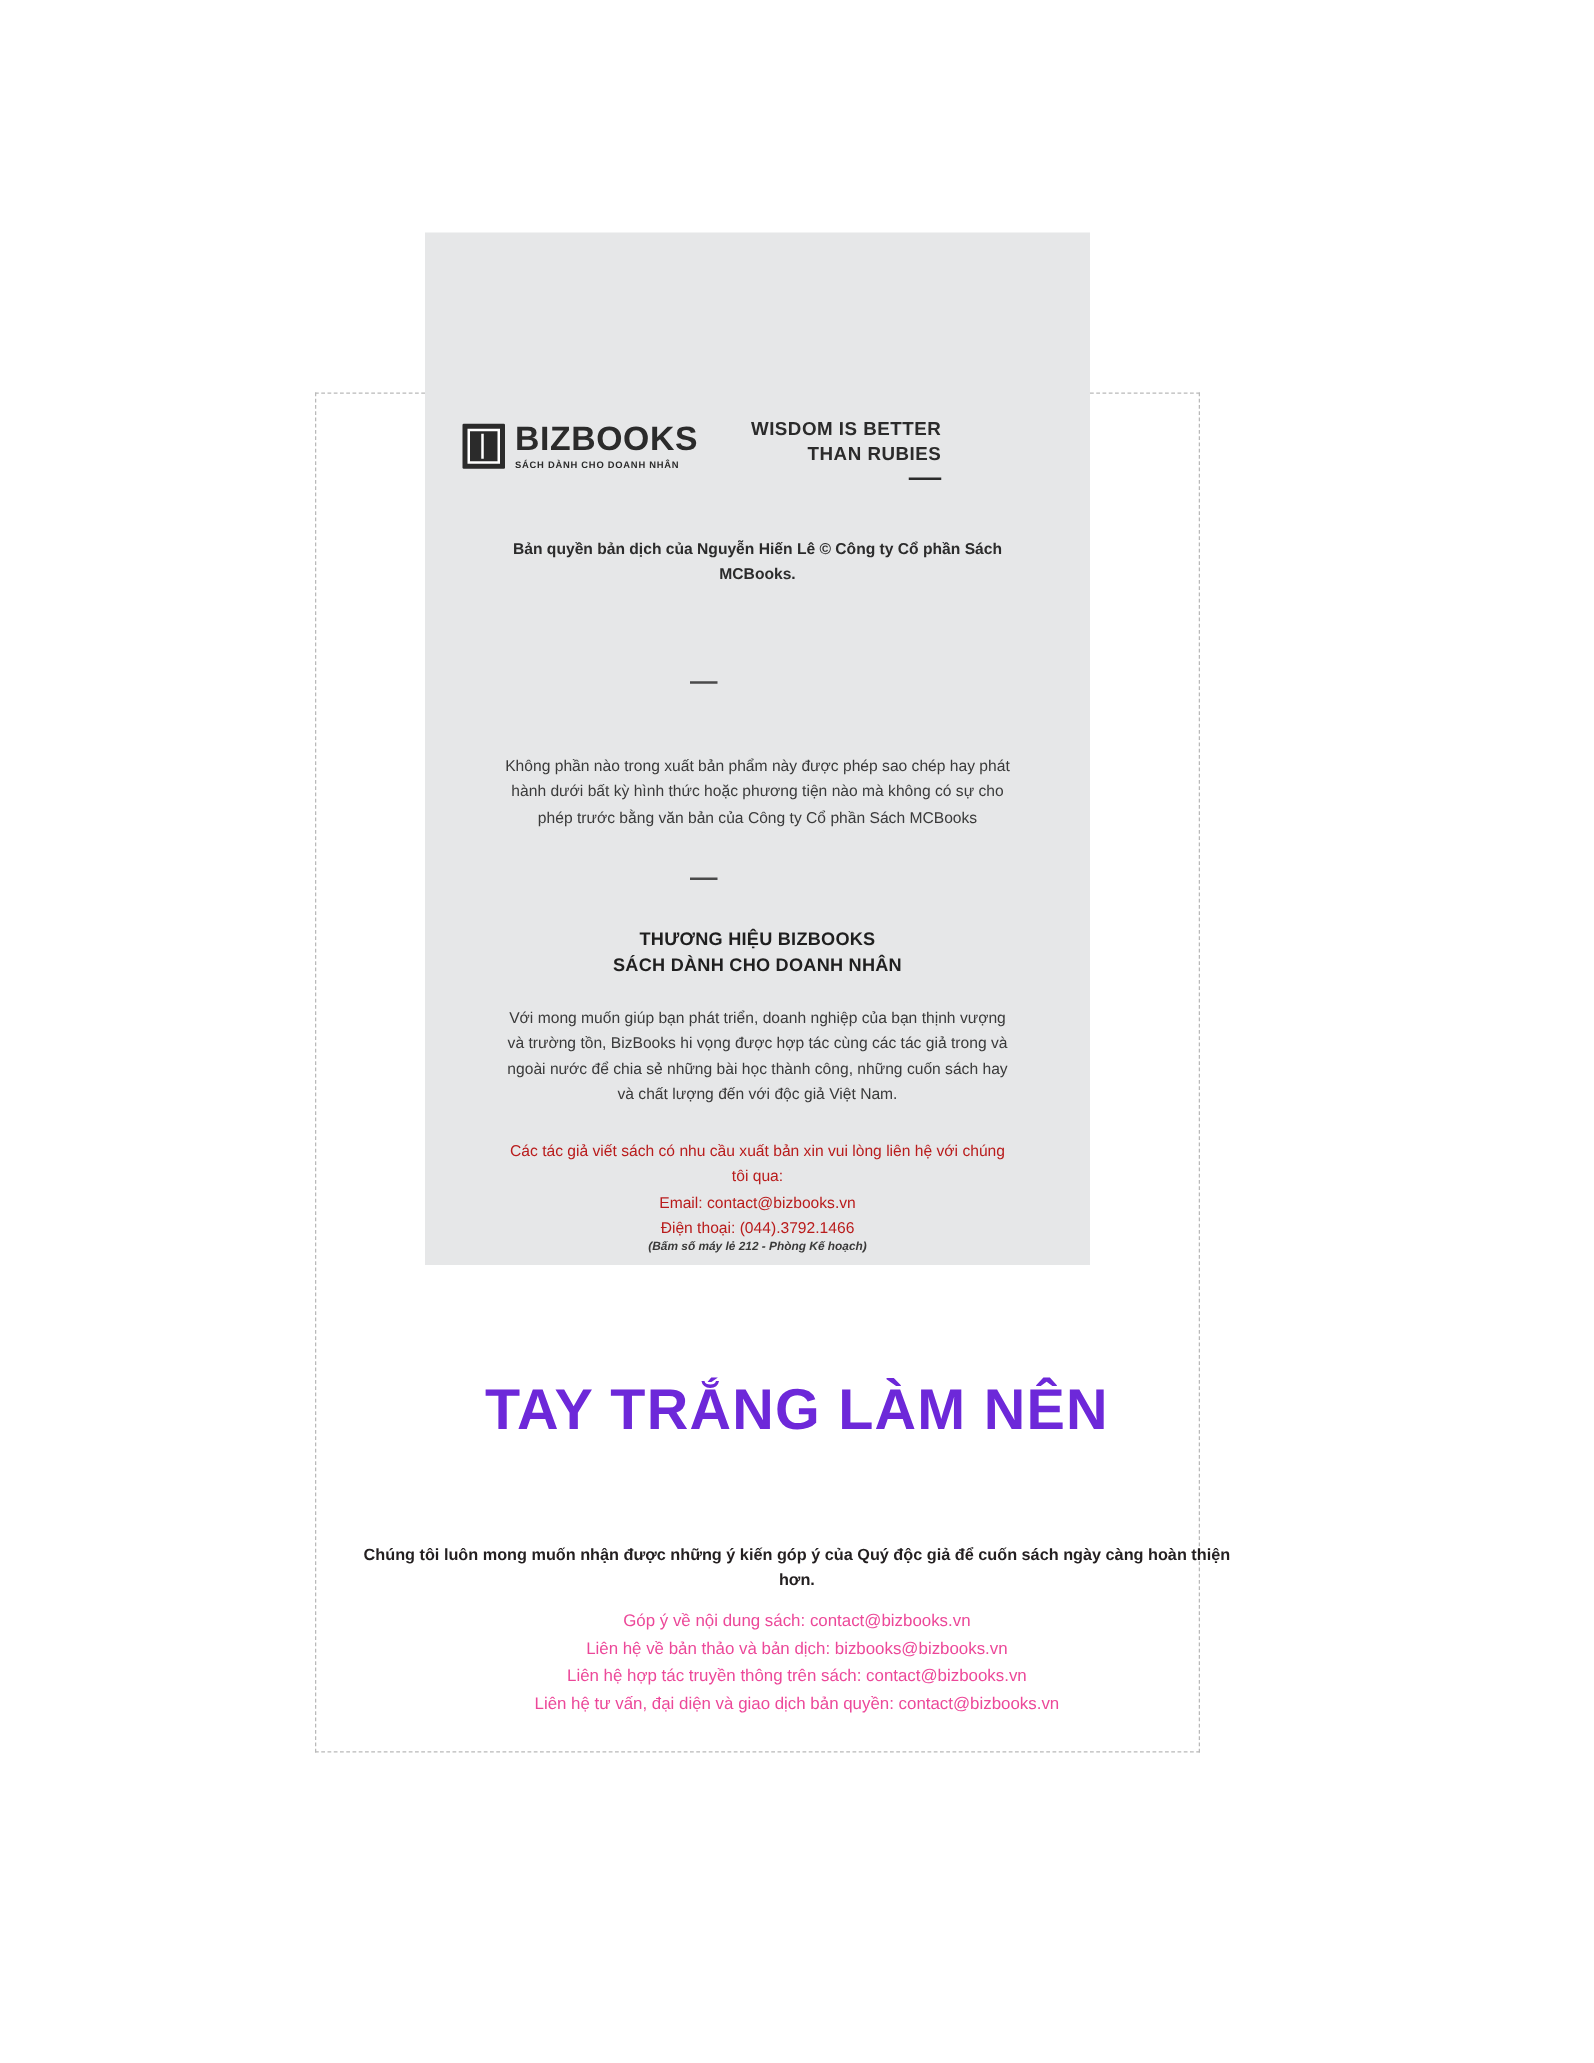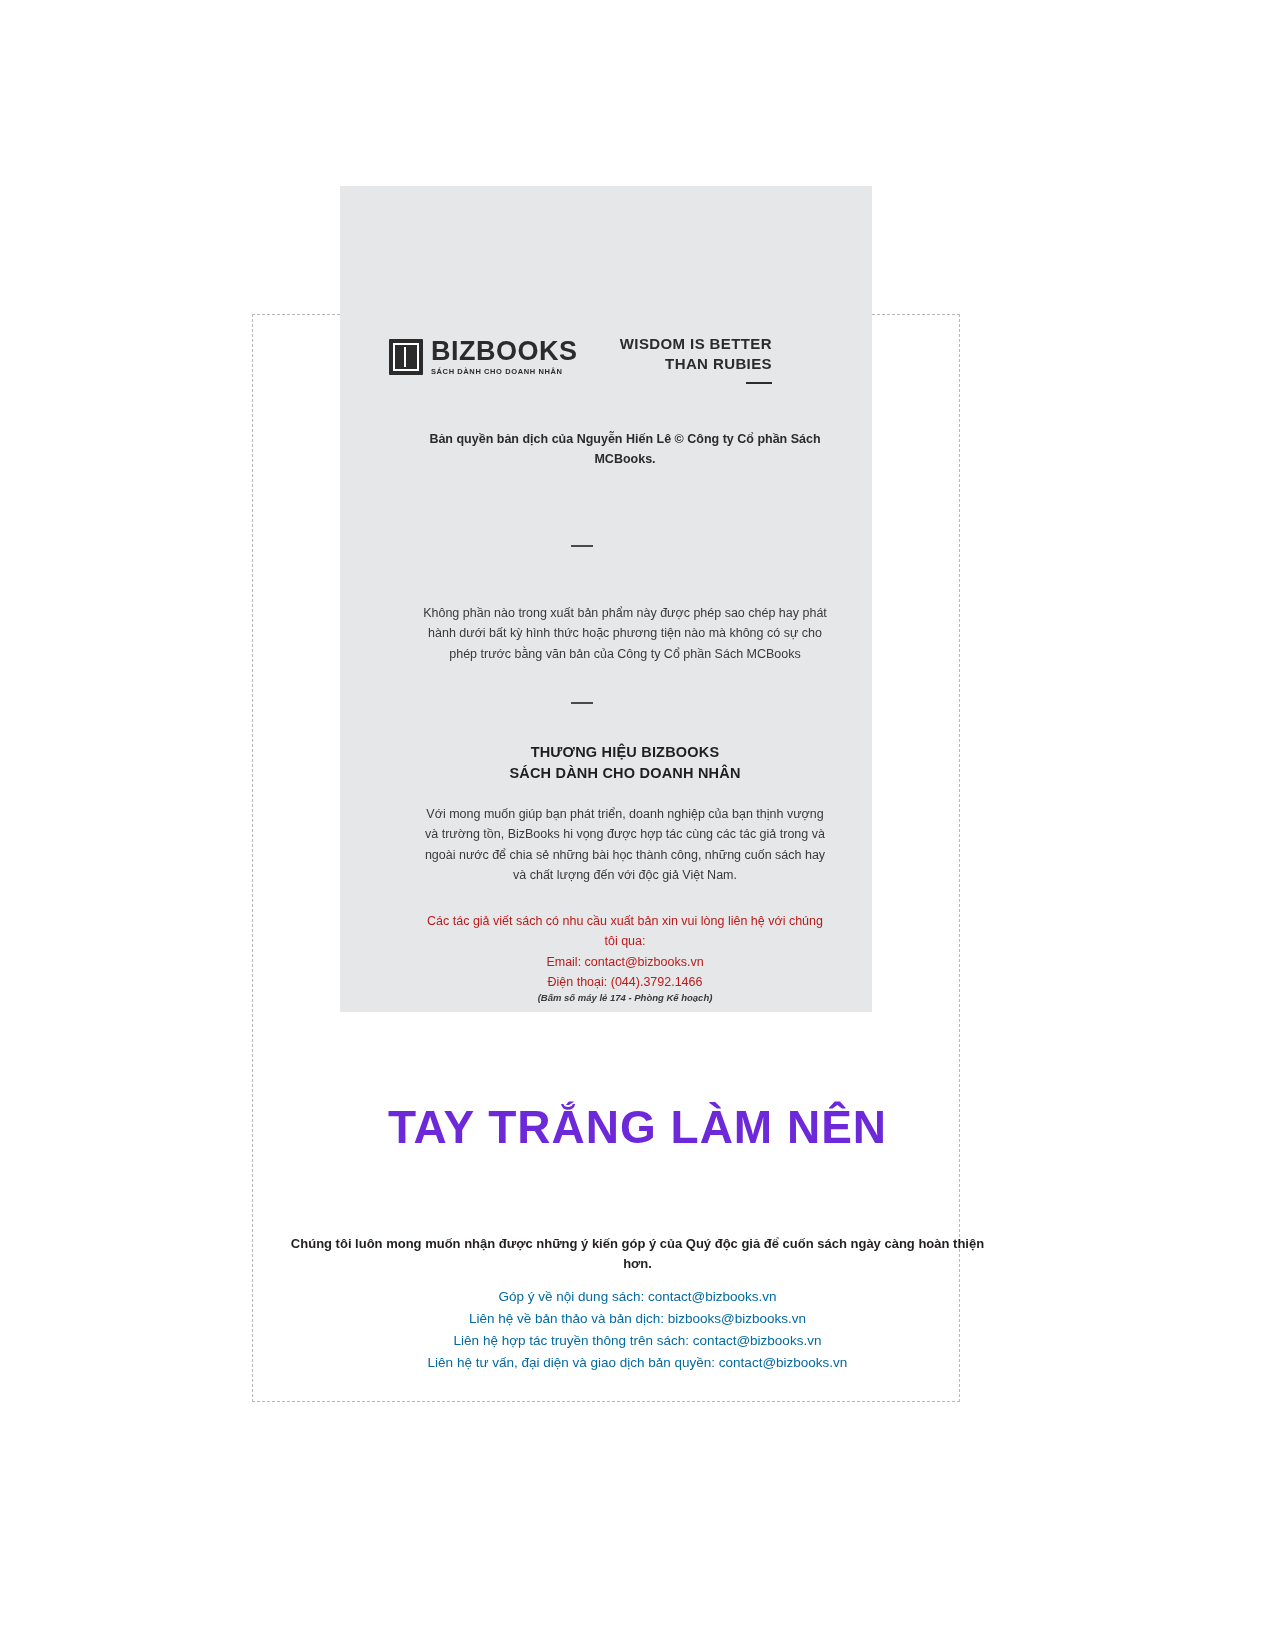--- a/index.html
+++ b/index.html
@@ -32,21 +32,21 @@
     position: absolute;
     left: 340px;
     top: 186px;
     width: 532px;
     height: 826px;
     background: #e6e7e8;
   }
 
   .content {
     position: absolute;
-    left: 359px;
+    left: 340px;
     top: 186px;
     width: 445px;
     height: 826px;
   }
 
   
   .logo-row {
     position: absolute;
     left: 30px;
     top: 152px;
@@ -189,21 +189,21 @@
     font-size: 13px;
     font-weight: bold;
     line-height: 1.55;
     color: #231f20;
     margin: 12px auto;
     width: 700px;
   }
   .footer-line {
     font-size: 13.5px;
     line-height: 1.62;
-    color: #0369a1;
+    color: #ec4899;
   }
   .footer-lines { margin-top: 10px; }
 </style>
 </head>
 <body>
 
 <div class="trim-guide"></div>
 
 <div class="page-panel"></div>
 
@@ -233,21 +233,21 @@
   <div class="sep" style="top:516px;"></div>
 
   <div class="brand-head" style="top:556px;">THƯƠNG HIỆU BIZBOOKS</div>
   <div class="brand-head" style="top:577px;">SÁCH DÀNH CHO DOANH NHÂN</div>
 
   <div class="block" style="top:618px;">Với mong muốn giúp bạn phát triển, doanh nghiệp của bạn thịnh vượng và trường tồn, BizBooks hi vọng được hợp tác cùng các tác giả trong và ngoài nước để chia sẻ những bài học thành công,  những cuốn sách hay và chất lượng đến với độc giả Việt Nam.</div>
 
   <div class="contact-line" style="top:725px;">Các tác giả viết sách có nhu cầu xuất bản xin vui lòng liên hệ với chúng tôi qua:</div>
   <div class="contact-line" style="top:766px;">Email: contact@bizbooks.vn</div>
   <div class="contact-line" style="top:786px;">Điện thoại: (044).3792.1466</div>
-  <div class="contact-note" style="top:806px;">(Bấm số máy lẻ 174 - Phòng Kế hoạch)</div>
+  <div class="contact-note" style="top:806px;">(Bấm số máy lẻ 212 - Phòng Kế hoạch)</div>
 
 </div>
 
 <div class="book-title">TAY TRẮNG LÀM NÊN</div>
 
 <div class="footer">
   <div class="footer-head">Chúng tôi luôn mong muốn nhận được những ý kiến góp ý của Quý độc giả để cuốn sách ngày càng hoàn thiện hơn.</div>
   <div class="footer-lines">
     <div class="footer-line">Góp ý về nội dung sách: contact@bizbooks.vn</div>
     <div class="footer-line">Liên hệ về bản thảo và bản dịch: bizbooks@bizbooks.vn</div>

